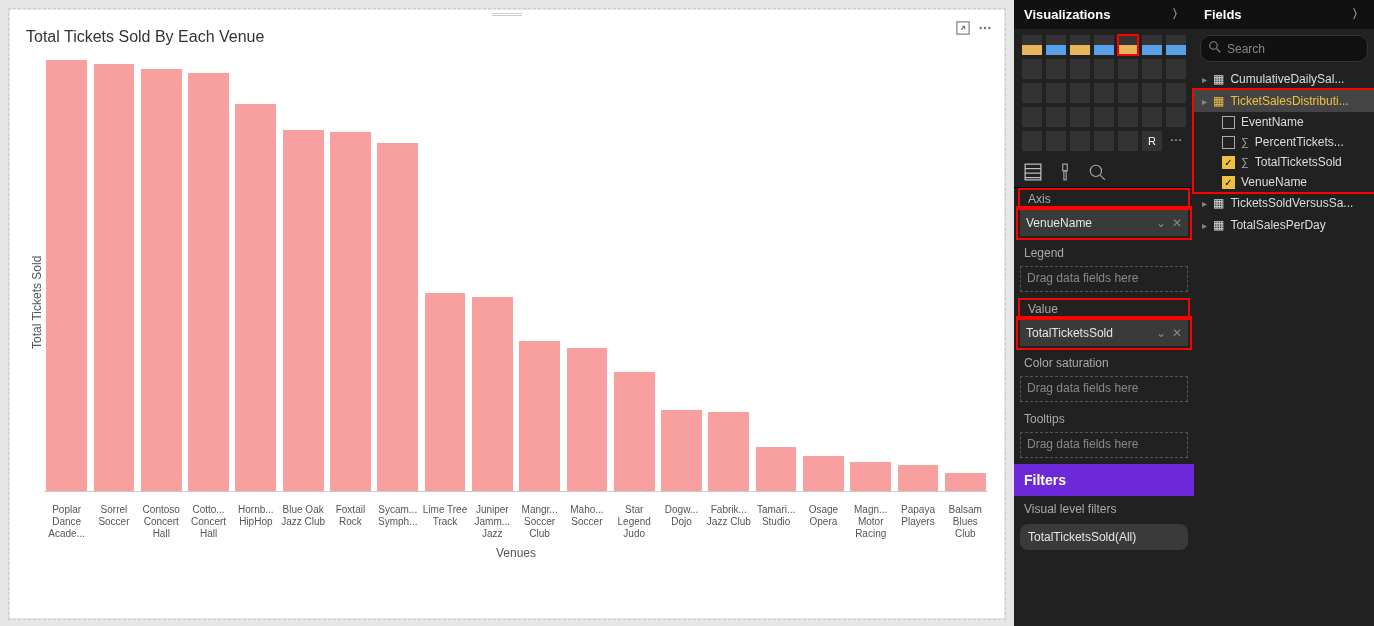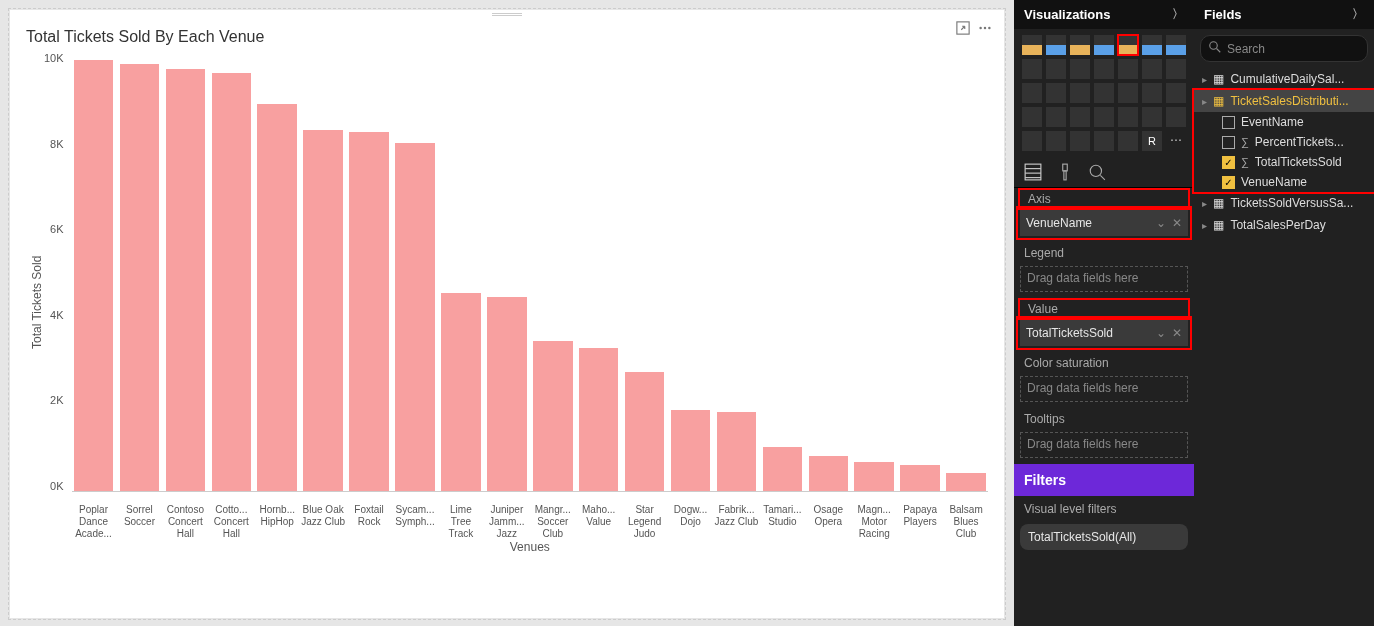--- a/index.html
+++ b/index.html
@@ -12,21 +12,21 @@
     .chart-title { font-size: 16px; font-weight: normal; color: #333; margin: 8px 0 6px 0; }
     .chart-area { display: flex; height: 500px; }
     .y-axis-title { writing-mode: vertical-rl; transform: rotate(180deg); text-align: center; font-size: 12px; color: #555; padding-right: 4px; }
     .y-axis { display: flex; flex-direction: column; justify-content: space-between; height: 440px; text-align: right; padding-right: 8px; font-size: 11px; color: #555; }
     .plot { flex: 1; position: relative; }
     .bars { display: flex; align-items: flex-end; height: 440px; gap: 2px; border-bottom: 1px solid #ccc; }
     .bar-wrap { flex: 1; display: flex; flex-direction: column; align-items: center; }
     .bar { width: 90%; background: #f8a0a0; }
     .x-labels { display: flex; gap: 2px; margin-top: 12px; }
     .x-label { flex: 1; font-size: 10px; color: #555; text-align: center; word-break: break-word; line-height: 1.2; }
-    .x-axis-title { text-align: center; font-size: 12px; color: #555; }
+    .x-axis-title { text-align: center; font-size: 12px; color: #555; margin-top: 6px; }
     
     .side-panel { width: 180px; background: #212121; color: #d0d0d0; font-size: 12px; display: flex; flex-direction: column; }
     .panel-header { background: #111; padding: 6px 10px; font-size: 13px; display: flex; justify-content: space-between; align-items: center; color:#fff; font-weight:600; }
     .chevron { font-size: 12px; color:#aaa; }
     
     .viz-types { padding: 6px 8px; display: grid; grid-template-columns: repeat(7, 20px); gap: 4px; }
     .viz-icon { width: 20px; height: 20px; background: #333; display: inline-block; }
     .viz-icon.active { outline: 2px solid #f00; outline-offset:-1px; background:#444;}
     .icon-row {display:flex; gap:14px; padding:6px 10px; border-bottom:1px solid #000;}
     .tool-ic {width:18px;height:18px; color:#ccc;}
@@ -66,28 +66,20 @@
           </svg></span>
       <span><svg class="svg-ic" width="14" height="14" viewBox="0 0 16 16">
             <circle cx="3" cy="8" r="1.4" fill="#777"></circle>
             <circle cx="8" cy="8" r="1.4" fill="#777"></circle>
             <circle cx="13" cy="8" r="1.4" fill="#777"></circle>
           </svg></span>
     </div>
     <div class="chart-title">Total Tickets Sold By Each Venue</div>
     <div class="chart-area">
       <div class="y-axis-title">Total Tickets Sold</div>
-      <div class="y-axis">
-        <span>10K</span>
-        <span>8K</span>
-        <span>6K</span>
-        <span>4K</span>
-        <span>2K</span>
-        <span>0K</span>
-      </div>
       <div class="plot">
         <div class="bars" id="bars">
             <div class="bar-wrap">
               <div class="bar" style="height: 431.2px;"></div>
             </div>
             <div class="bar-wrap">
               <div class="bar" style="height: 426.8px;"></div>
             </div>
             <div class="bar-wrap">
               <div class="bar" style="height: 422.4px;"></div>
@@ -149,21 +141,21 @@
             <div class="x-label">Sorrel Soccer</div>
             <div class="x-label">Contoso Concert Hall</div>
             <div class="x-label">Cotto... Concert Hall</div>
             <div class="x-label">Hornb... HipHop</div>
             <div class="x-label">Blue Oak Jazz Club</div>
             <div class="x-label">Foxtail Rock</div>
             <div class="x-label">Sycam... Symph...</div>
             <div class="x-label">Lime Tree Track</div>
             <div class="x-label">Juniper Jamm... Jazz</div>
             <div class="x-label">Mangr... Soccer Club</div>
-            <div class="x-label">Maho... Value</div>
+            <div class="x-label">Maho... Soccer</div>
             <div class="x-label">Star Legend Judo</div>
             <div class="x-label">Dogw... Dojo</div>
             <div class="x-label">Fabrik... Jazz Club</div>
             <div class="x-label">Tamari... Studio</div>
             <div class="x-label">Osage Opera</div>
             <div class="x-label">Magn... Motor Racing</div>
             <div class="x-label">Papaya Players</div>
             <div class="x-label">Balsam Blues Club</div>
           </div>
         <div class="x-axis-title">Venues</div>

